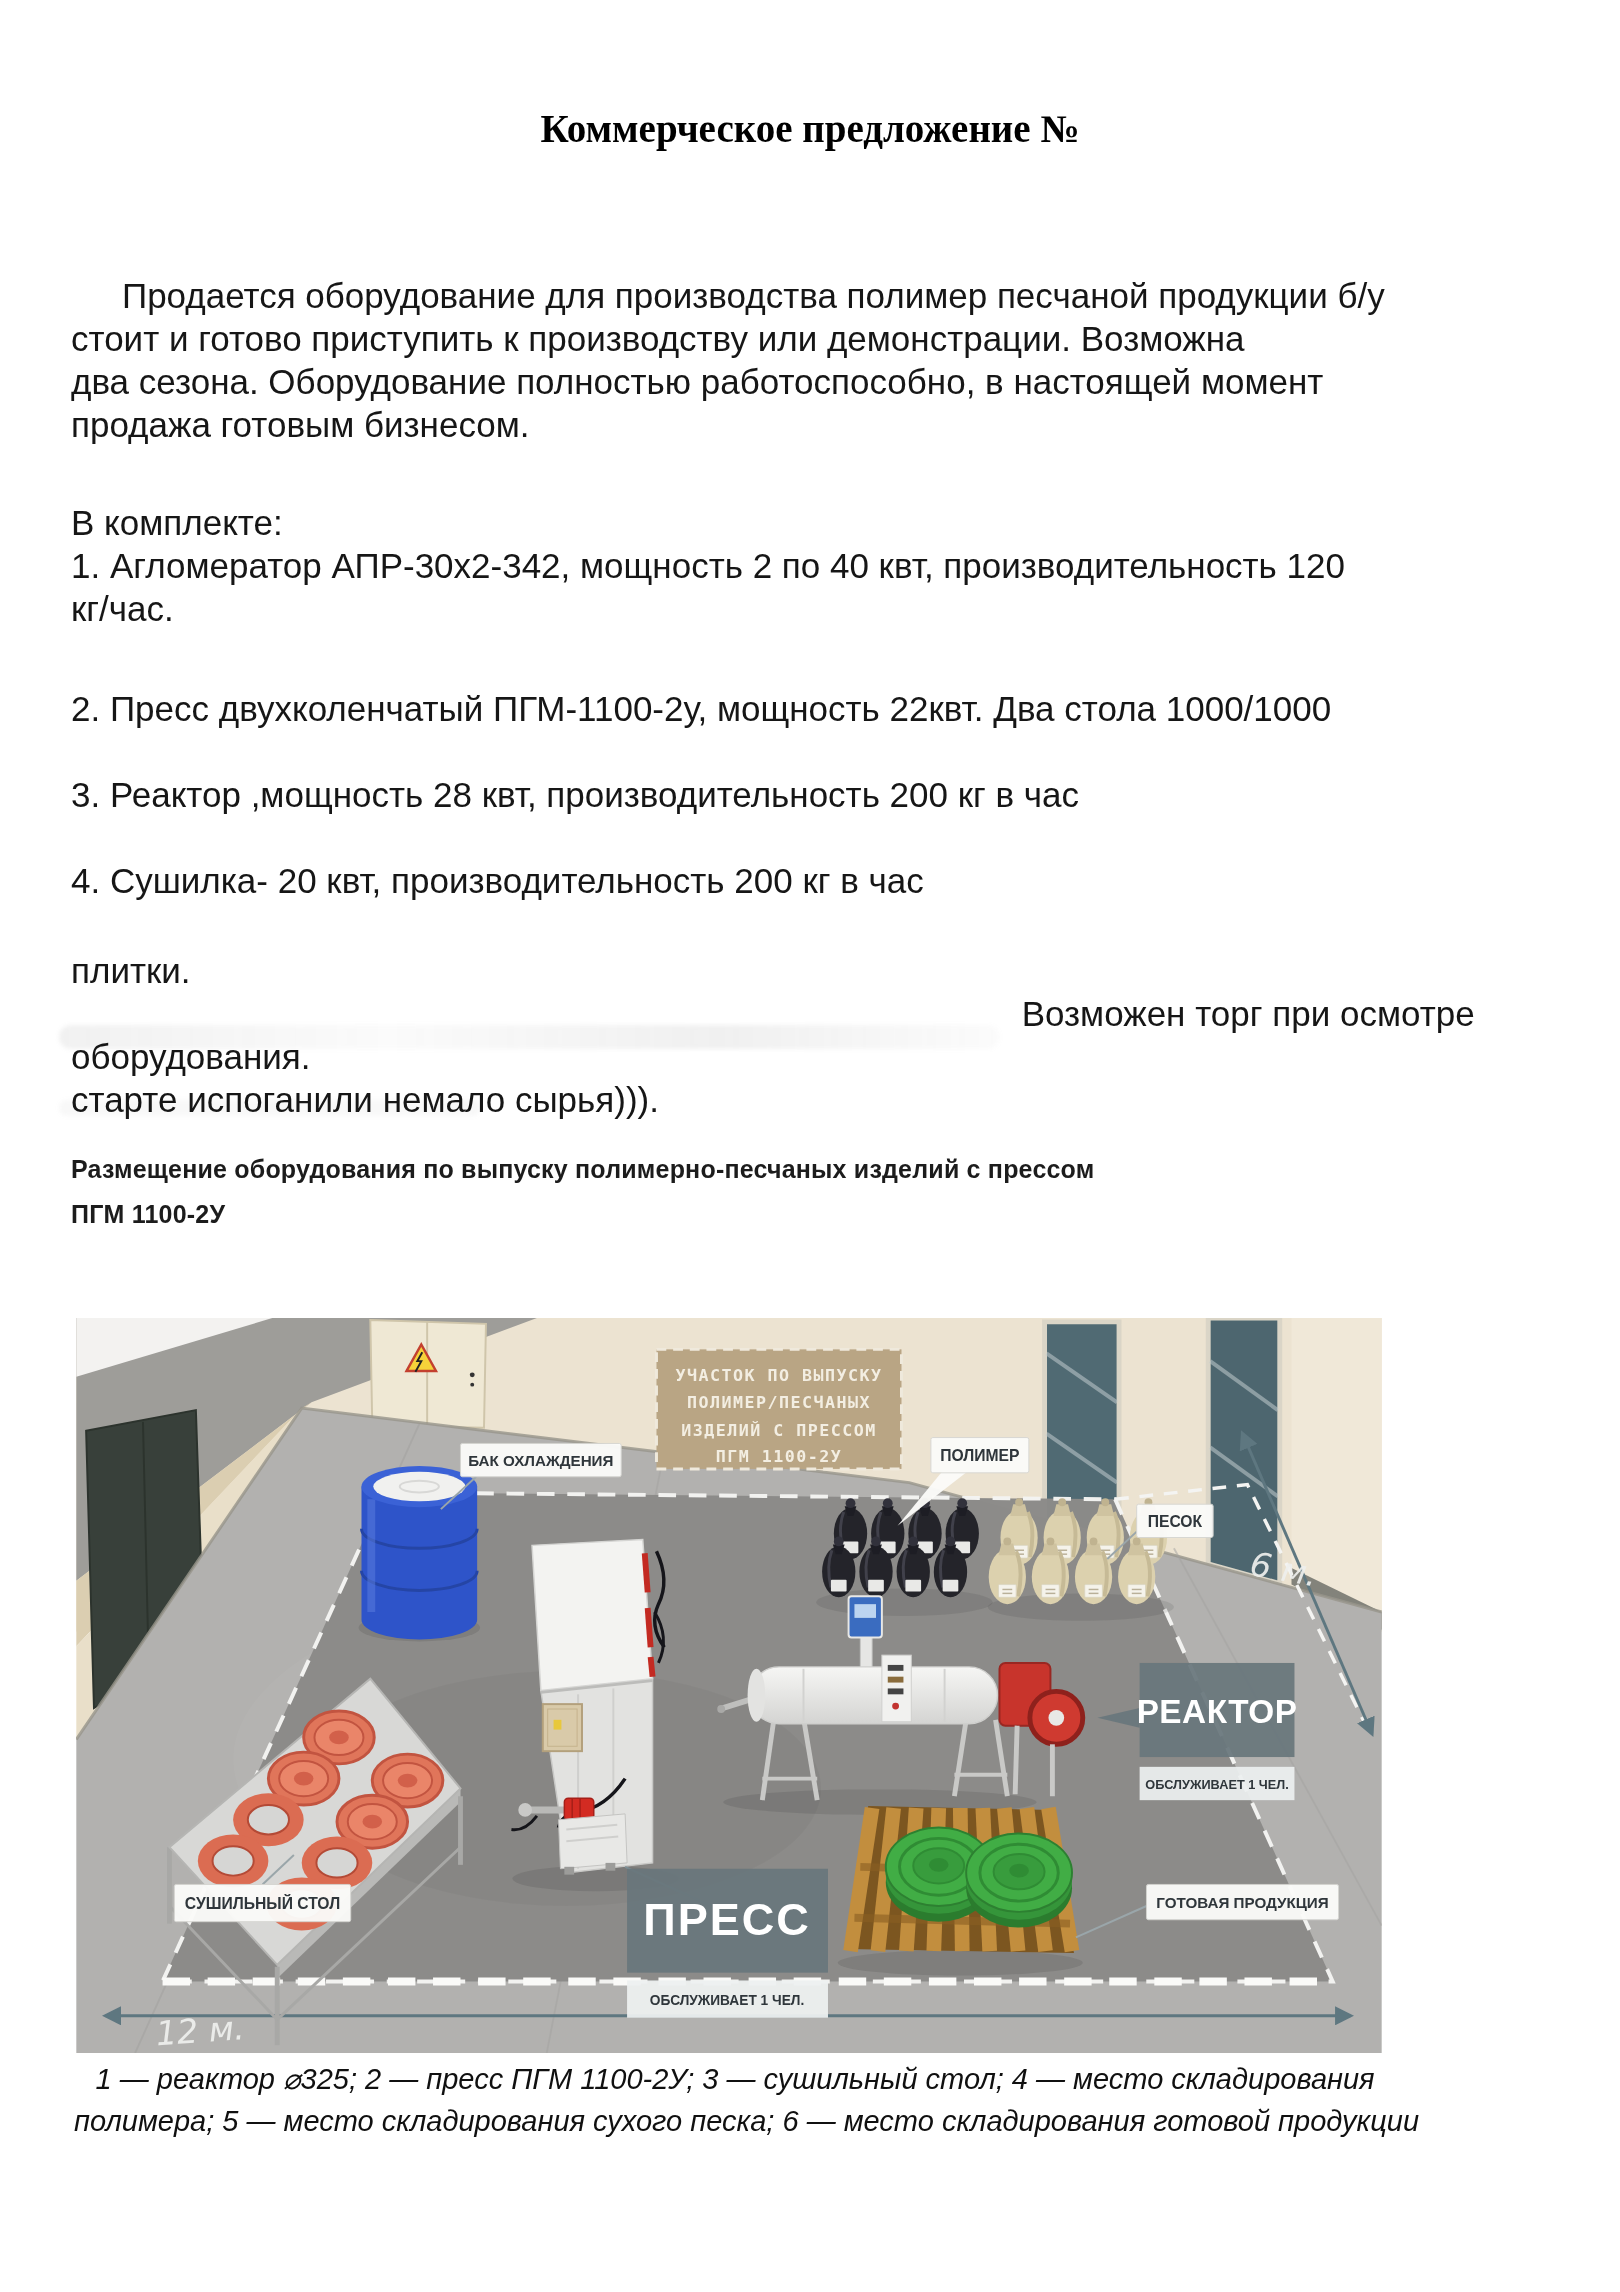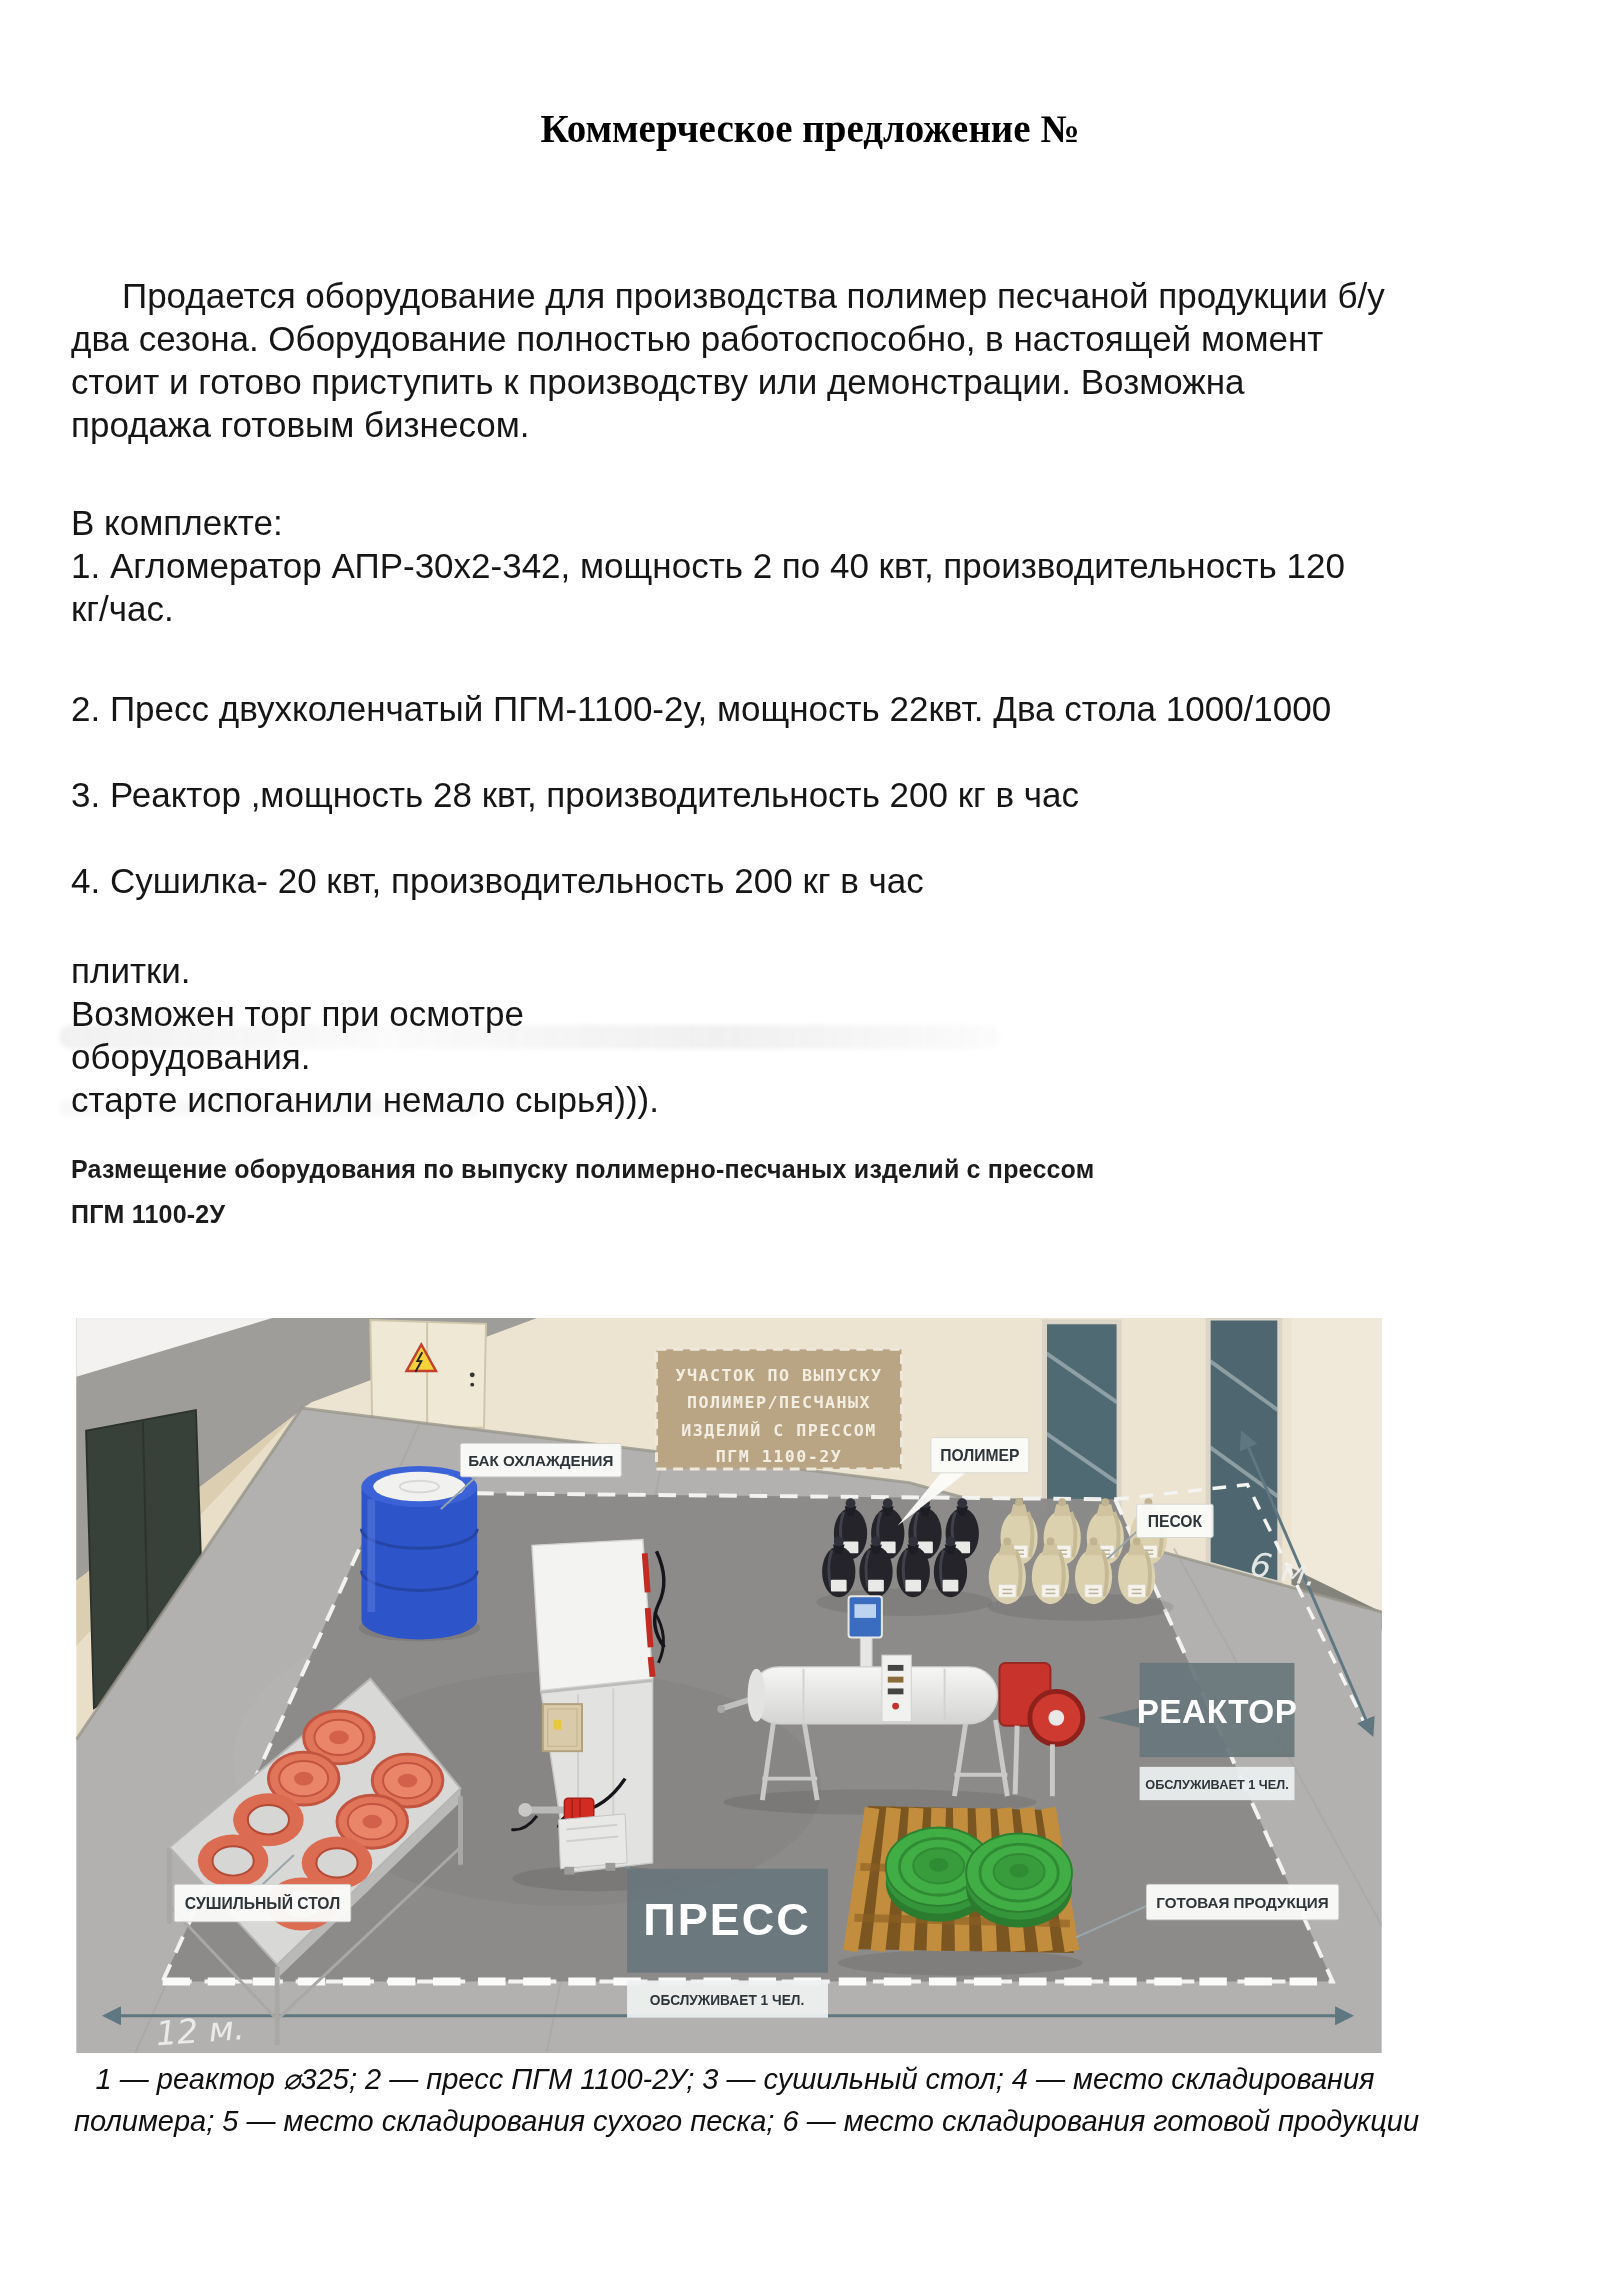--- a/index.html
+++ b/index.html
@@ -7,21 +7,21 @@
         font-family:"Liberation Sans",sans-serif;color:#161616;}
   .title{position:absolute;left:0;top:106px;width:1620px;text-align:center;
          font-family:"Liberation Serif",serif;font-weight:bold;font-size:39px;color:#000;}
   .textcol{position:absolute;left:71px;top:274px;width:1431px;font-size:35px;line-height:43px;}
   .line{white-space:nowrap;}
   .indent{padding-left:51px;}
   .mb56{margin-bottom:55px;}
   .mb58{margin-bottom:57px;}
   .mb48{margin-bottom:47px;}
   .mb44{margin-bottom:43px;}
-  .right{text-align:left;padding-right:27.4px;}
+  .right{text-align:right;padding-right:27.4px;}
   .doc-heading{font-weight:bold;font-size:25px;line-height:45px;color:#1c1c1c;margin-top:25.5px;letter-spacing:0.2px;}
   .smudge{position:absolute;border-radius:13.7px;filter:blur(2px);}
   .smudge1{left:59px;top:1025px;width:941px;height:23.5px;
      background:linear-gradient(90deg,rgba(120,120,120,.10),rgba(150,150,150,.04) 35%,rgba(120,120,120,.11) 70%,rgba(140,140,140,.03));}
   .smudge2{left:59px;top:1100px;width:421px;height:15.7px;background:rgba(130,130,130,.06);}
   .photo{position:absolute;left:76px;top:1318px;width:1306px;height:735px;}
   .photo svg{display:block;}
   .caption{position:absolute;left:74px;top:2058px;width:1451px;font-style:italic;
            font-size:29px;line-height:42px;color:#101010;}
   .cap-indent{padding-left:21.6px;}
@@ -37,22 +37,22 @@
 <div class="page">
 
   <div class="title">Коммерческое предложение №</div>
 
   <div class="smudge smudge1"></div>
   <div class="smudge smudge2"></div>
 
   <div class="textcol">
     <div class="mb56">
       <div class="line indent">Продается оборудование для производства полимер песчаной продукции б/у</div>
+      <div class="line">стоит и готово приступить к производству или демонстрации. Возможна</div>
       <div class="line">два сезона. Оборудование полностью работоспособно, в настоящей момент</div>
-      <div class="line">стоит и готово приступить к производству или демонстрации. Возможна</div>
       <div class="line">продажа готовым бизнесом.</div>
     </div>
     <div class="line">В комплекте:</div>
     <div class="mb58">
       <div class="line">1. Агломератор АПР-30х2-342, мощность 2 по 40 квт, производительность 120</div>
       <div class="line">кг/час.</div>
     </div>
     <div class="line mb44">2. Пресс двухколенчатый ПГМ-1100-2у, мощность 22квт. Два стола 1000/1000</div>
     <div class="line mb44">3. Реактор ,мощность 28 квт, производительность 200 кг в час</div>
     <div class="line mb48">4. Сушилка- 20 квт, производительность 200 кг в час</div>

